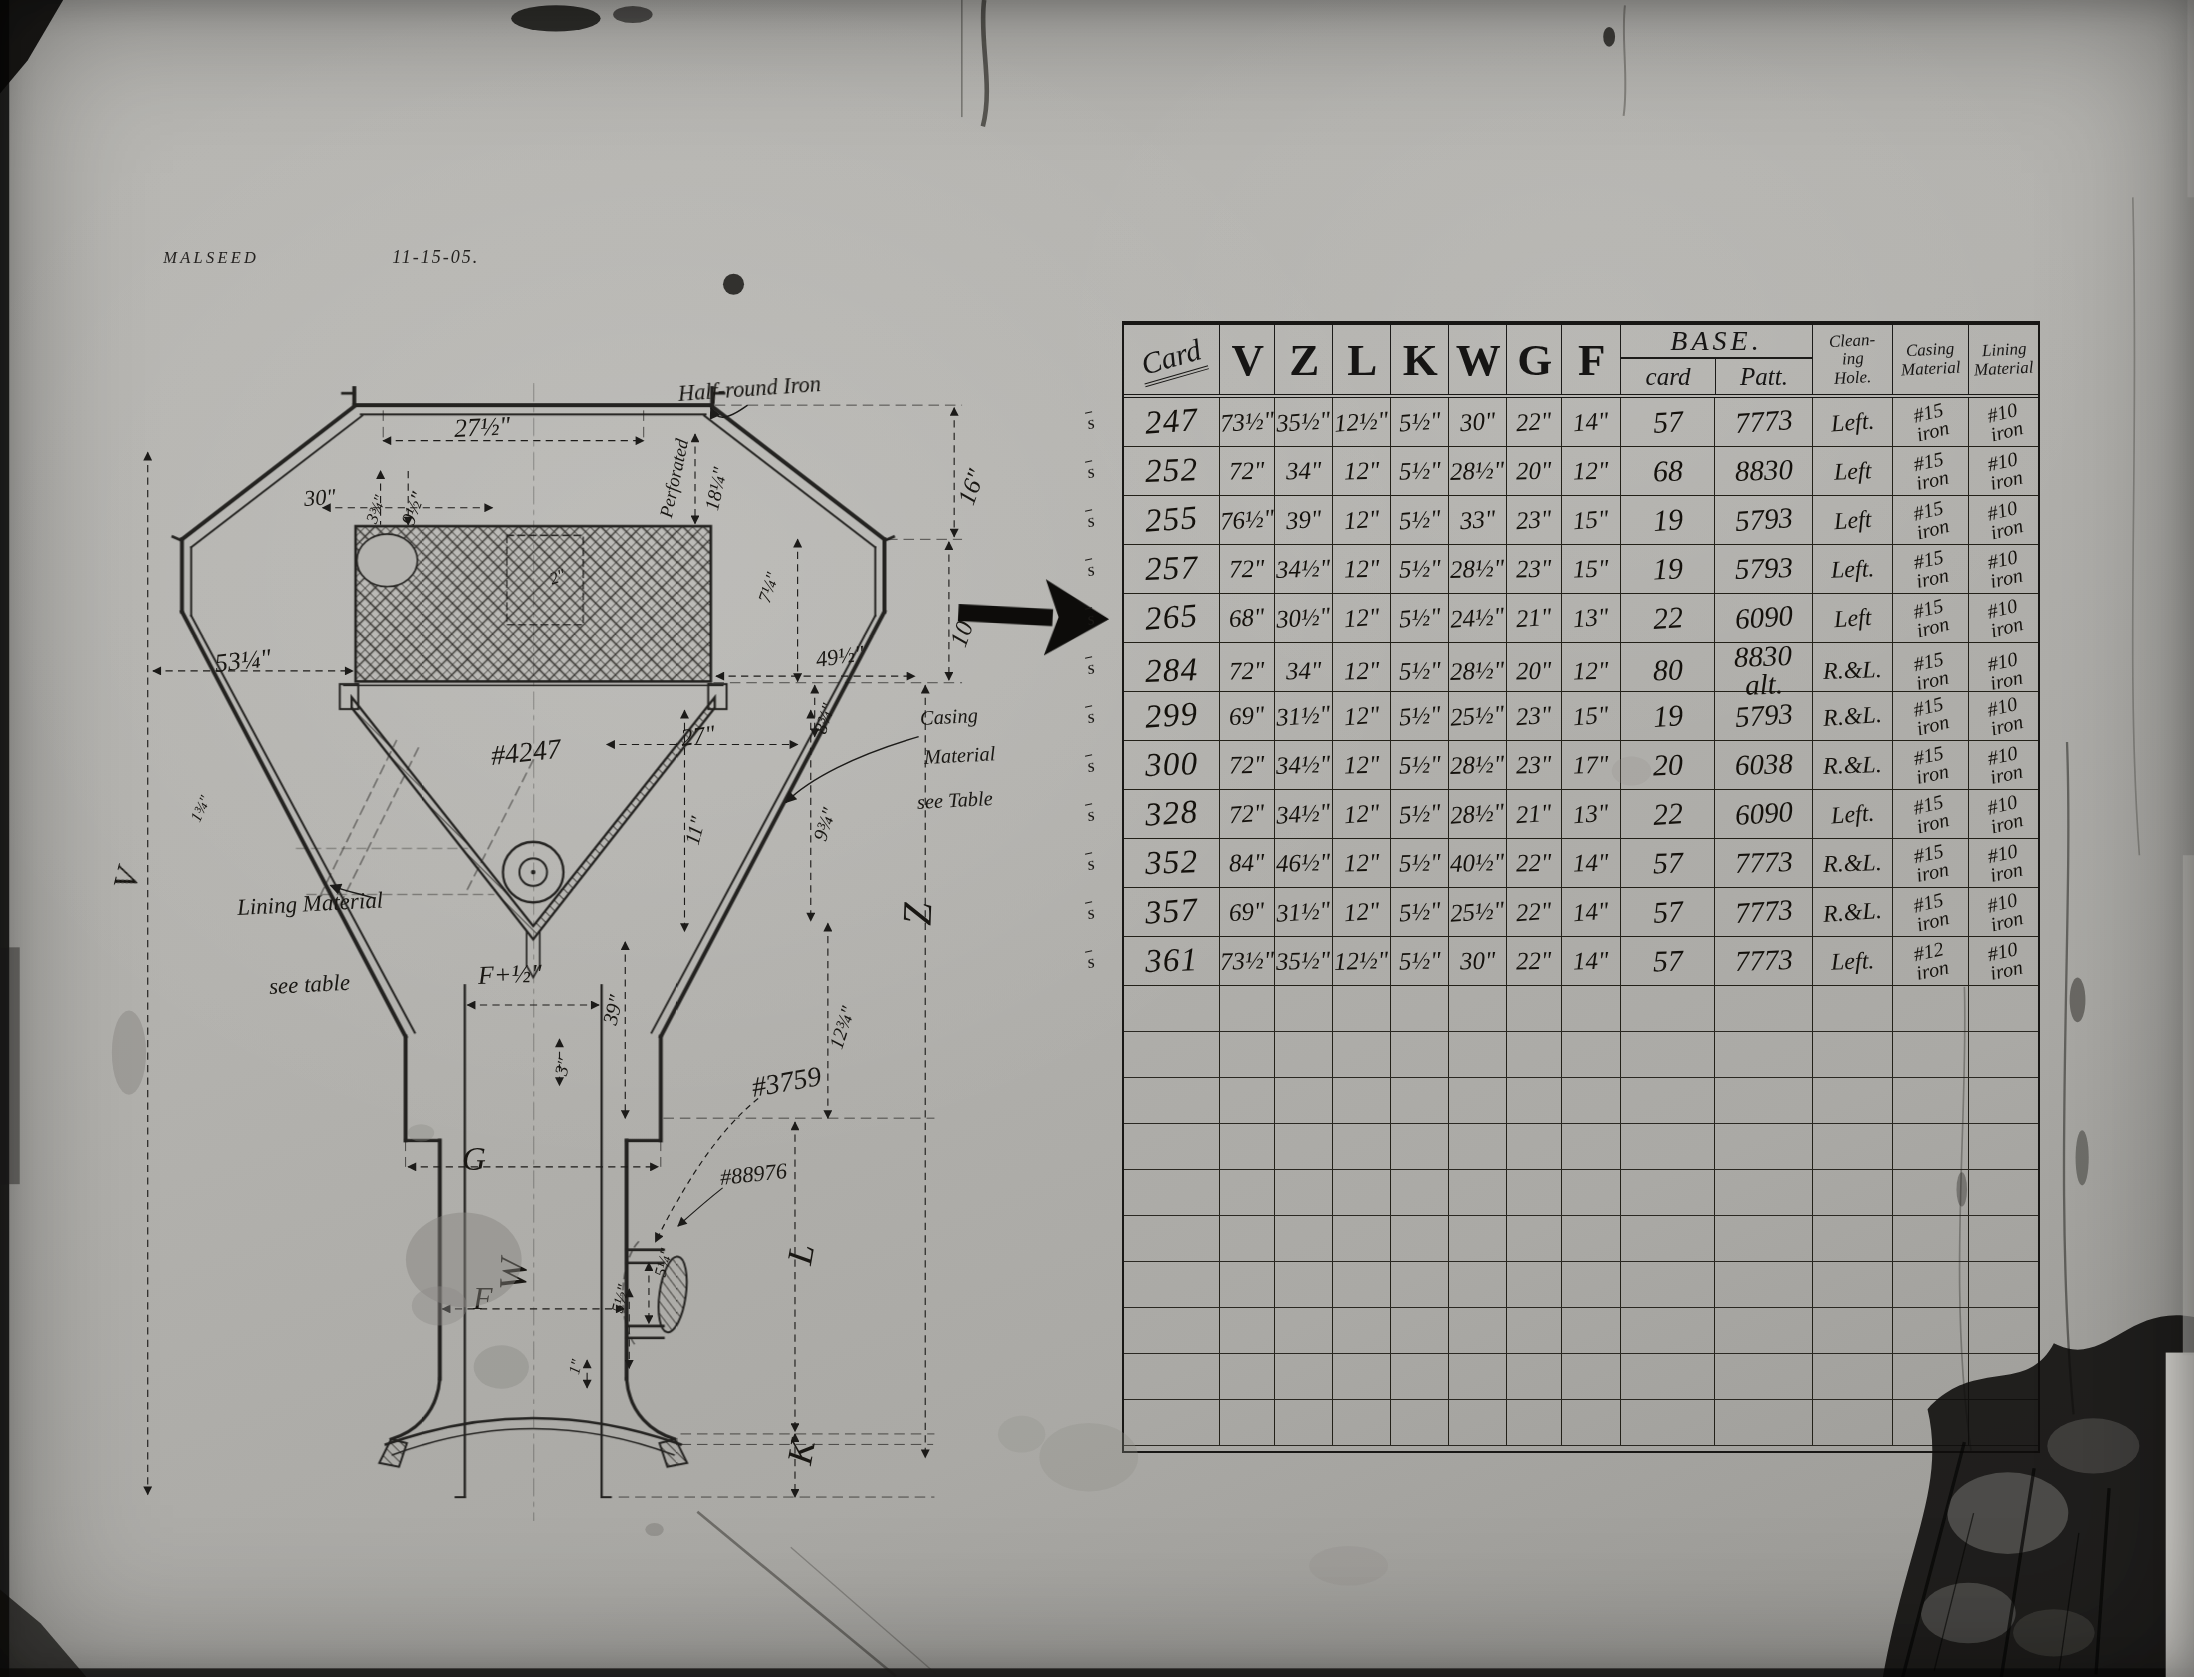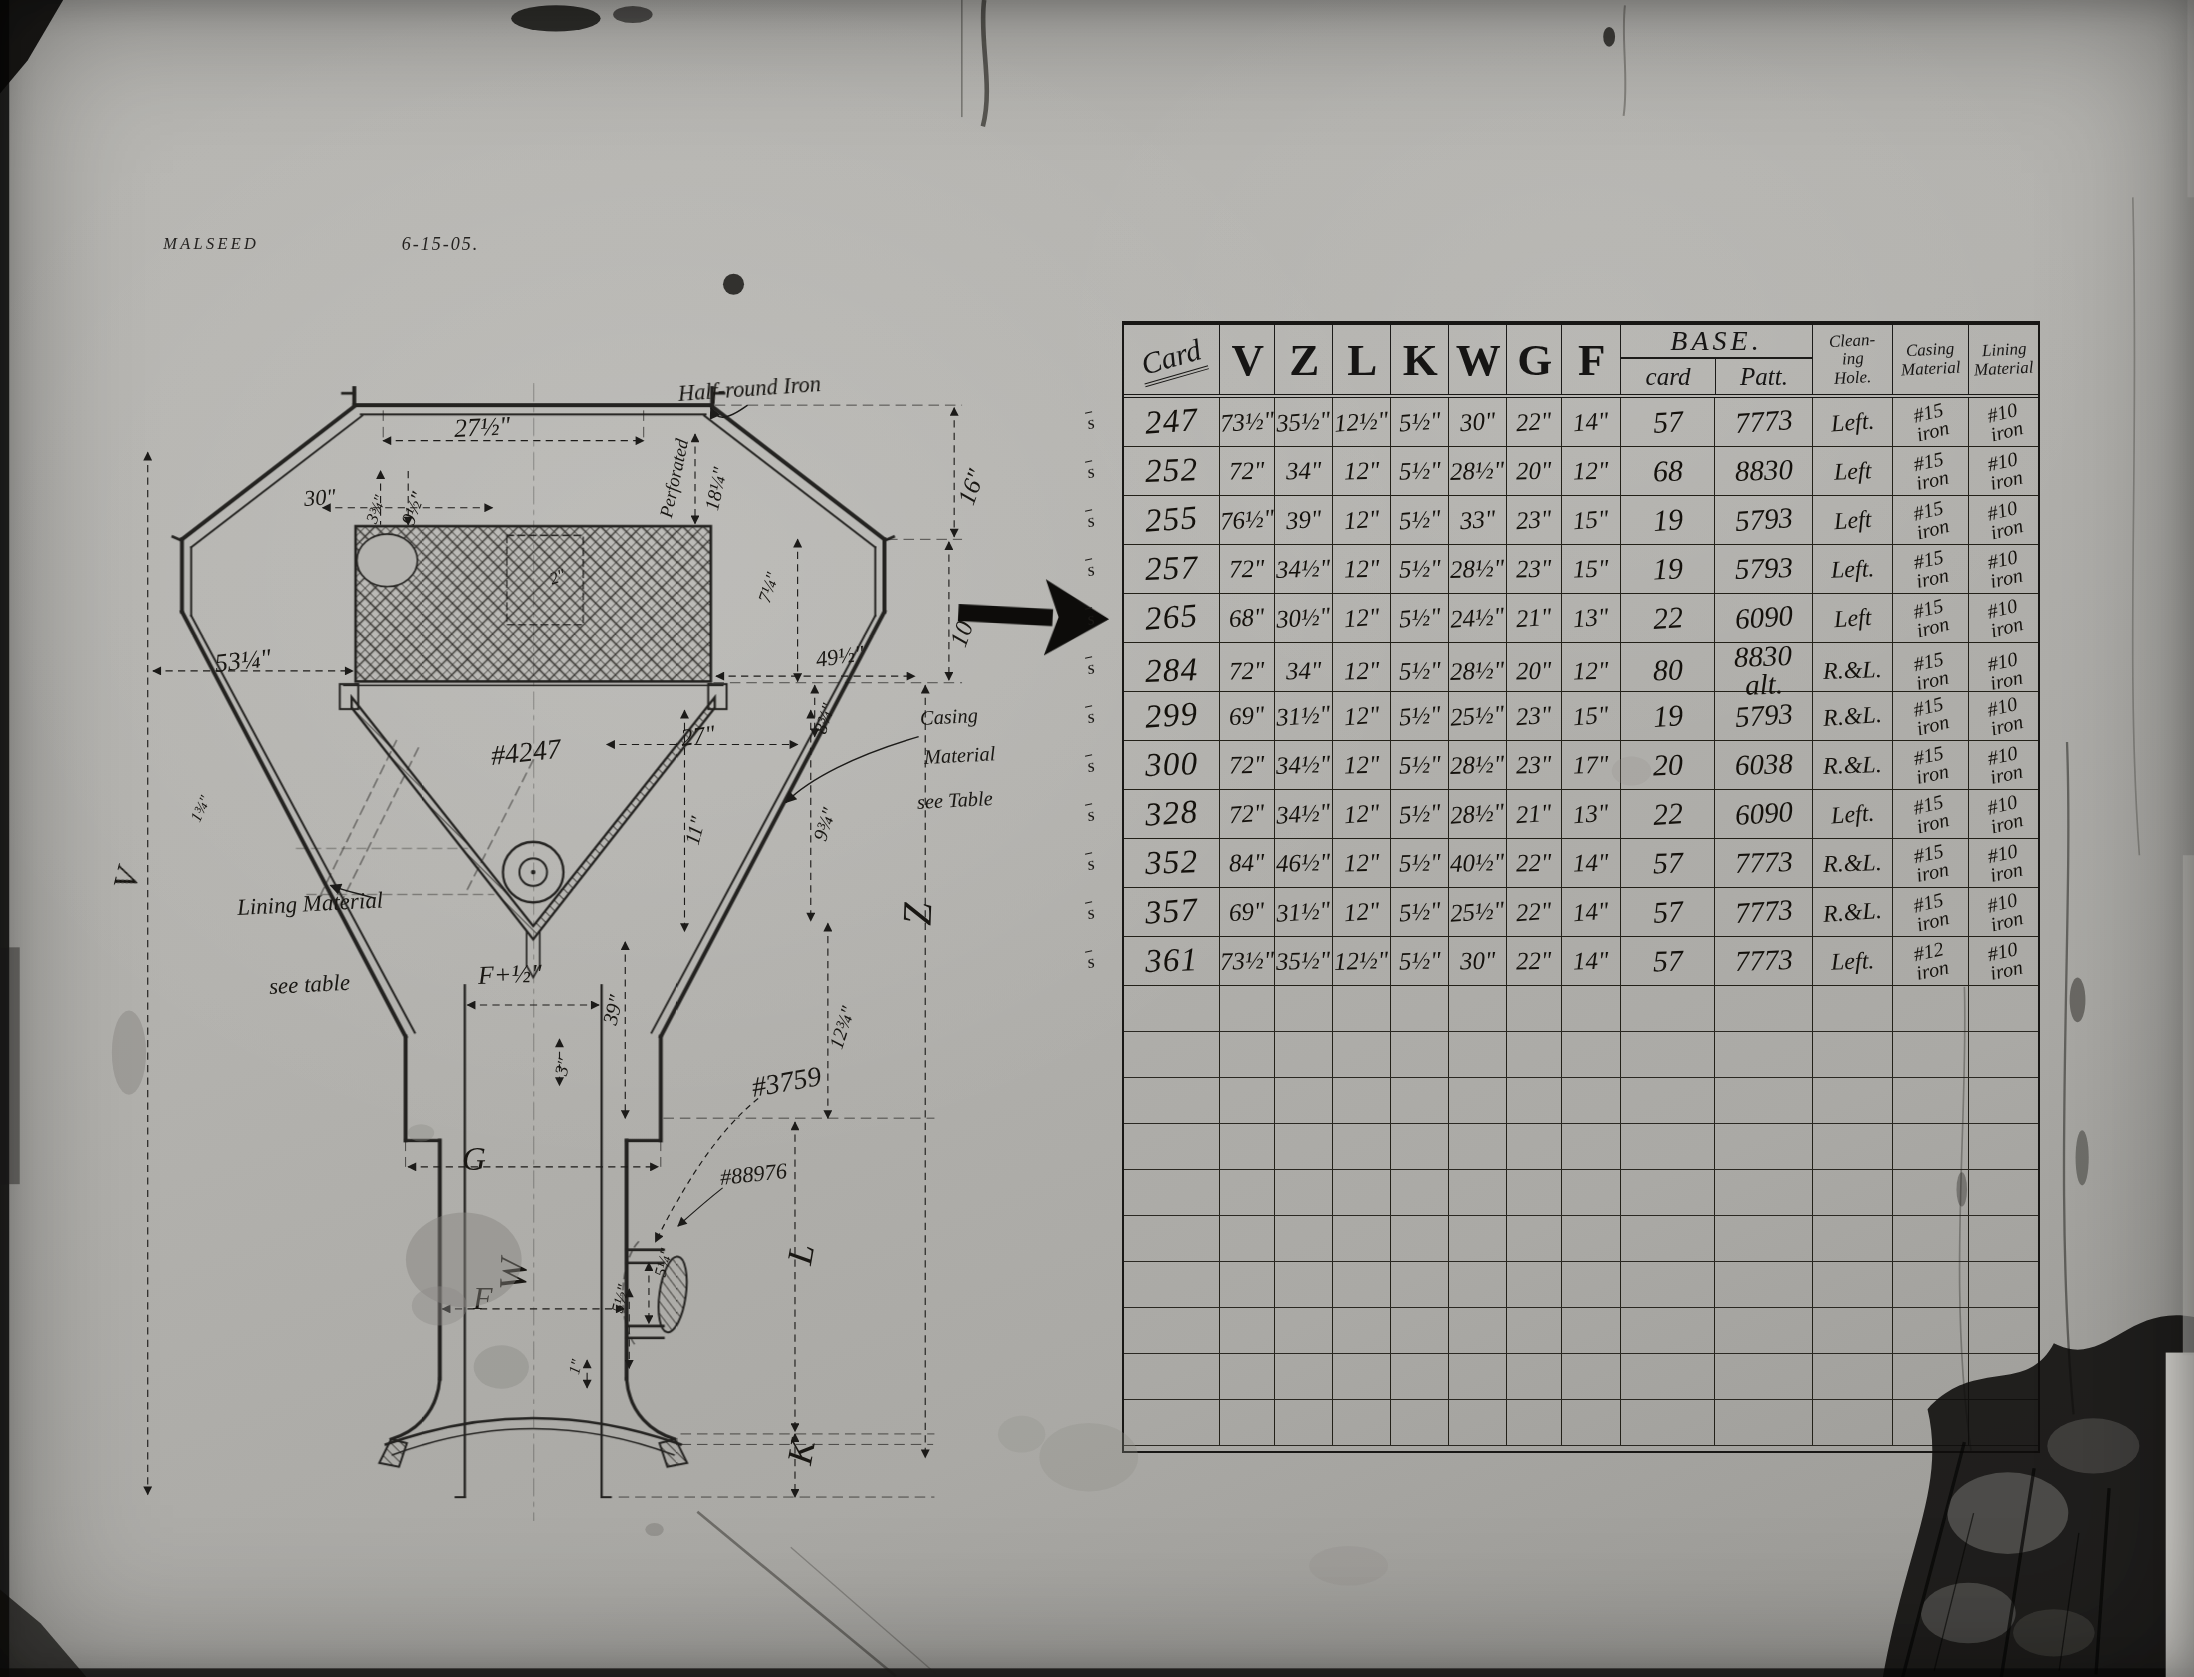--- a/index.html
+++ b/index.html
@@ -13,21 +13,21 @@
   }
   .vignette{position:absolute;inset:0;pointer-events:none;
     box-shadow:inset 0 0 145px rgba(0,0,0,.42), inset 0 0 39px rgba(0,0,0,.28);}
   
   .title-block{position:absolute;left:158px;top:232px;width:368px;}
   .title-text{
     font-style:italic;font-size:63px;letter-spacing:2.6px;color:#14120f;
     border-bottom:5.3px double #14120f;padding:0 20px 4px 4px;display:inline-block;
     transform:rotate(-1deg);
   }
-  .title-sub{display:flex;justify-content:space-between;width:316px;margin-top:2px;padding-left:5.3px;}
+  .title-sub{display:flex;justify-content:space-between;width:316px;margin-top:15px;padding-left:5.3px;align-items:center;}
   .title-author{font-style:italic;font-size:16.4px;letter-spacing:3.3px;color:#242220;}
   .title-date{font-style:italic;font-size:18px;letter-spacing:2px;color:#242220;}
   
   .drawing{position:absolute;left:99px;top:342px;width:921px;height:1184px;}
   .drawing svg{position:absolute;left:0;top:0;}
   .dlabel{
     position:absolute;font-style:italic;color:#191713;white-space:nowrap;
     transform-origin:left center;line-height:1;
   }
   
@@ -77,21 +77,21 @@
   .wear{position:absolute;inset:0;pointer-events:none;}
 </style>
 </head>
 <body>
 
 <div class="page">
 
   <div class="title-block">
     <div class="title-sub">
       <span class="title-author">MALSEED</span>
-      <span class="title-date">6-15-05.</span>
+      <span class="title-date">11-15-05.</span>
     </div>
   </div>
 
   <div class="drawing">
     <svg width="921" height="1184" viewBox="0 0 1400 1800">
       <defs>
         <pattern id="xh" width="22" height="22" patternUnits="userSpaceOnUse" patternTransform="rotate(45)">
           <path d="M0 0H22M0 11H22M0 0V22M11 0V22" stroke="#262420" stroke-width="2"></path>
         </pattern>
         <pattern id="hx" width="11" height="11" patternUnits="userSpaceOnUse" patternTransform="rotate(45)">

